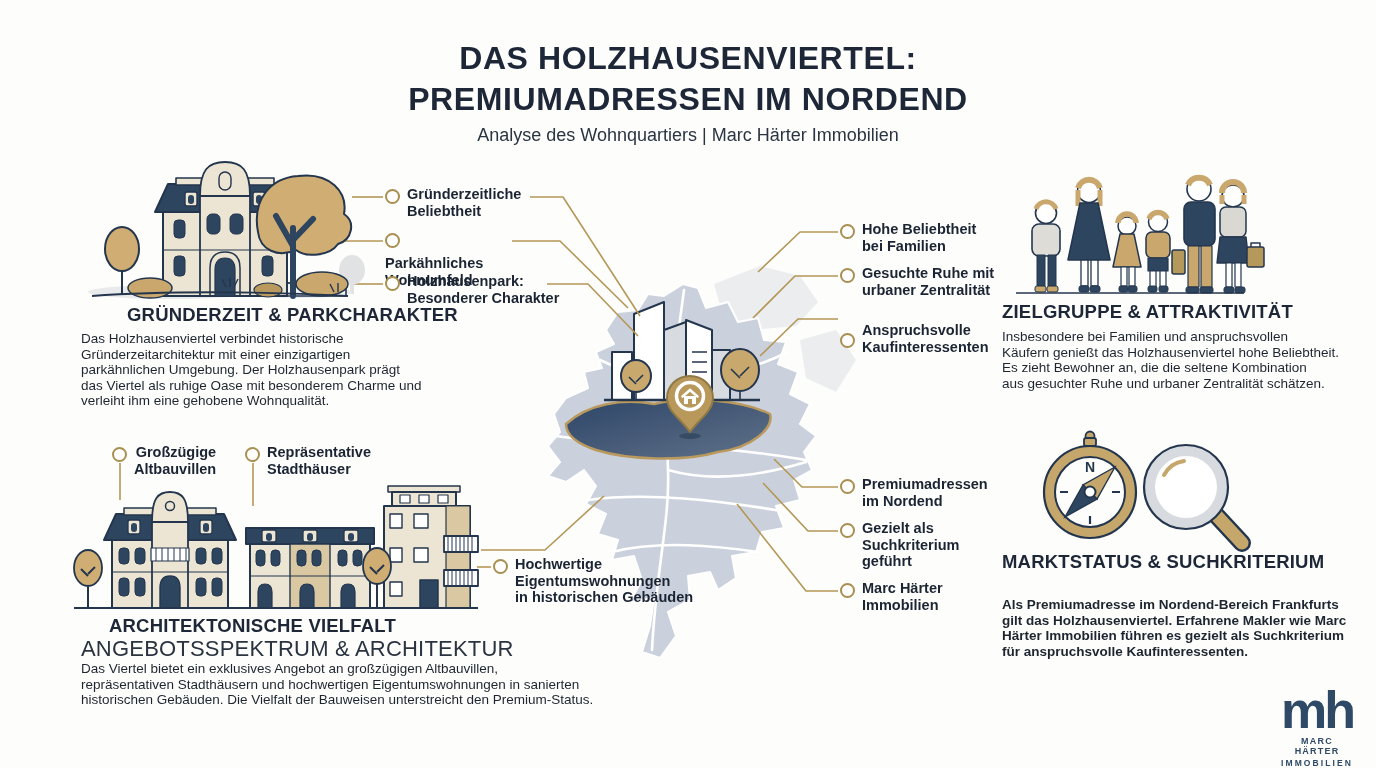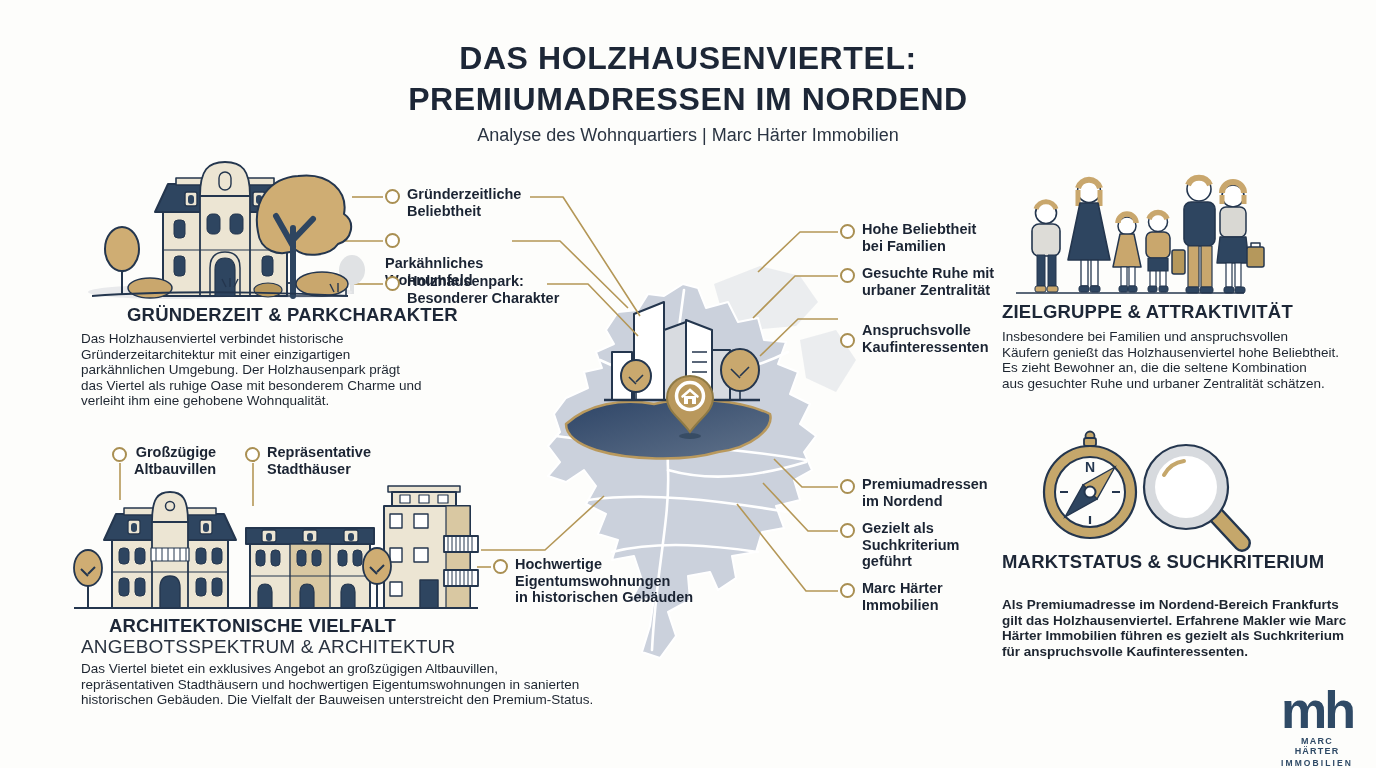--- a/index.html
+++ b/index.html
@@ -8,21 +8,21 @@
     background:#fdfdfb;font-family:"Liberation Sans",sans-serif;color:#1c2533;
   }
   svg.art{position:absolute;left:0;top:0;z-index:1;}
   .txt{position:absolute;z-index:2;}
   
   .title-wrap{left:0;top:38px;width:1376px;text-align:center;}
   .title-line{font-size:32px;font-weight:800;letter-spacing:.6px;color:#1d2737;line-height:1.28;}
   .subtitle{font-size:18px;font-weight:500;color:#2a3442;margin-top:5px;}
   
   .sec-heading{font-size:18.5px;font-weight:800;color:#1d2737;letter-spacing:.2px;white-space:nowrap;}
-  .sec-sub{font-size:19px;font-weight:400;color:#2a3340;letter-spacing:.2px;white-space:nowrap;}
+  .sec-sub{font-size:22px;font-weight:400;color:#2a3340;letter-spacing:.2px;white-space:nowrap;}
   .sec-body{font-size:13.5px;font-weight:400;color:#1d2530;line-height:15.6px;white-space:pre-line;}
   
   .callout{position:absolute;z-index:2;display:flex;align-items:flex-start;gap:7px;}
   .ring{flex:none;width:11px;height:11px;border:2.5px solid #a98f52;border-radius:50%;background:#fff;margin-top:3px;}
   .callout .label{font-size:14.5px;font-weight:600;color:#1b2433;line-height:16.5px;white-space:pre-line;}
   
   .logo{left:1281px;top:690px;width:72px;text-align:center;z-index:2;}
   .logo .mono{font-size:52px;font-weight:800;letter-spacing:-3px;color:#2f4a66;line-height:40px;}
   .logo .l1{font-size:9px;font-weight:700;letter-spacing:1.2px;color:#2f4a66;margin-top:6px;}
   .logo .l2{font-size:8.5px;font-weight:700;letter-spacing:2.1px;color:#2f4a66;margin-top:2px;}

